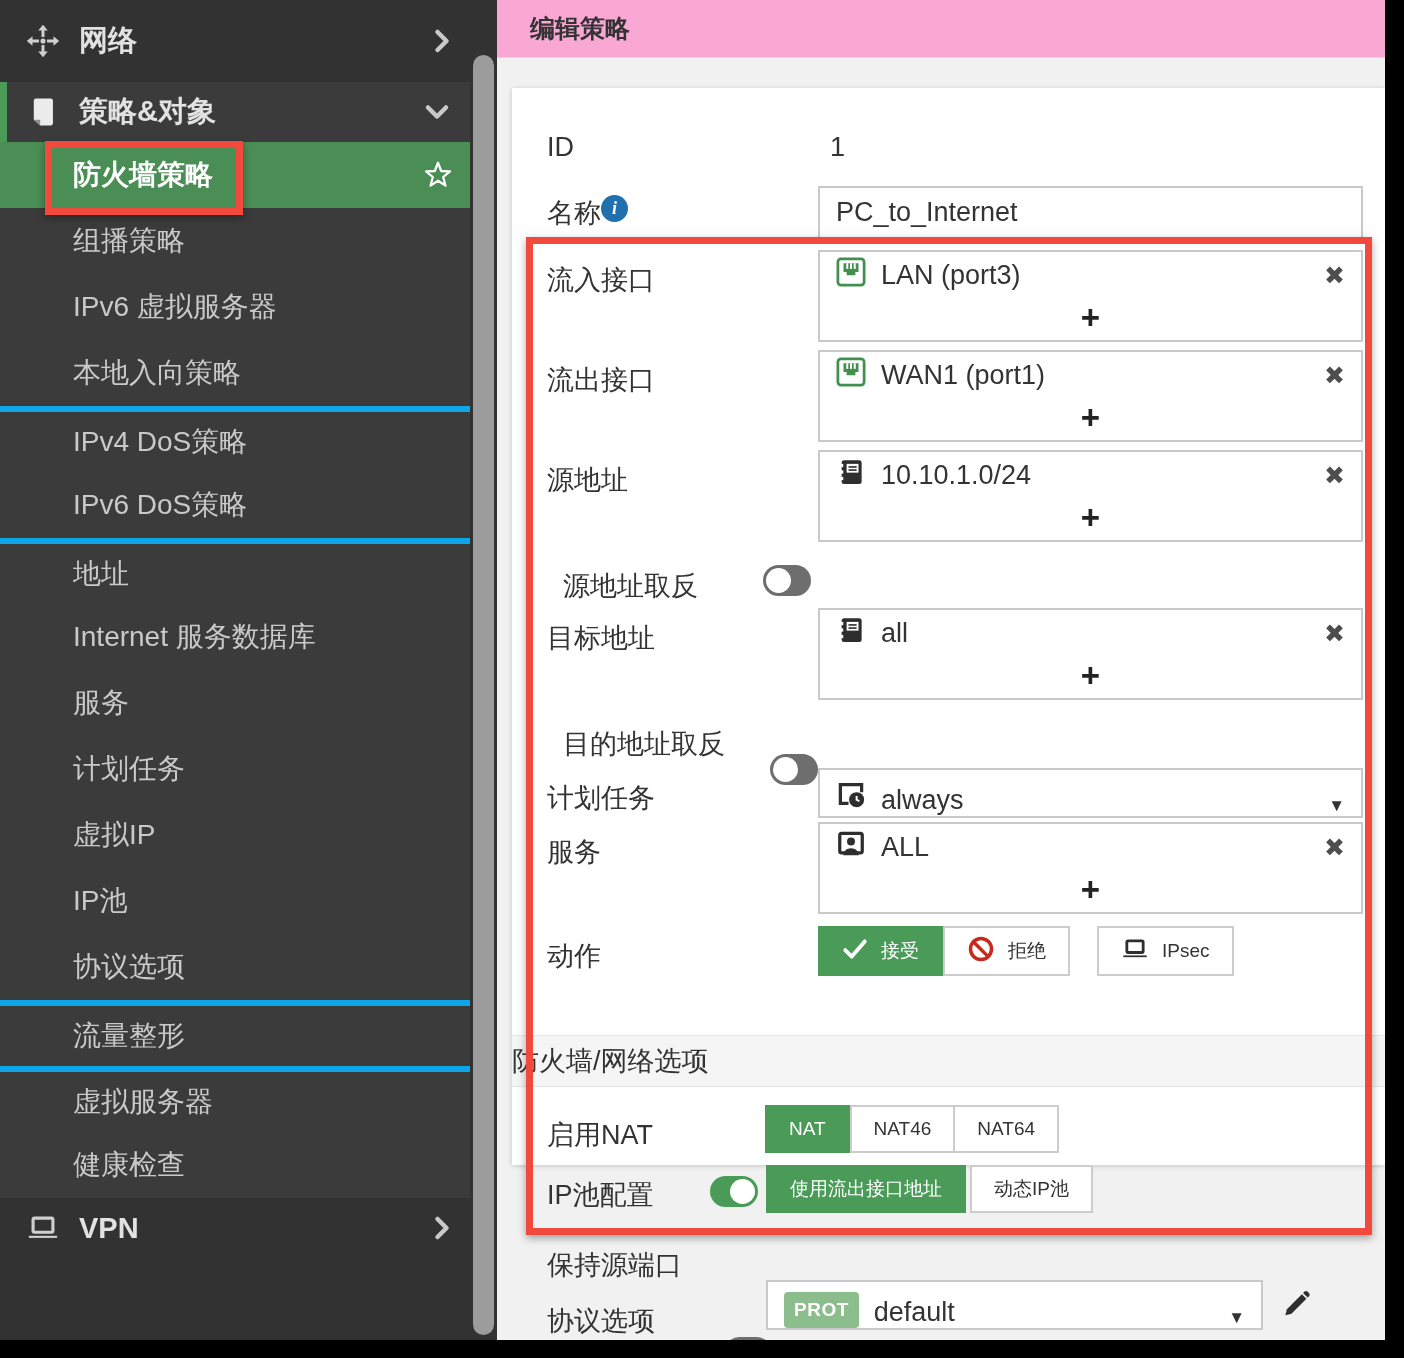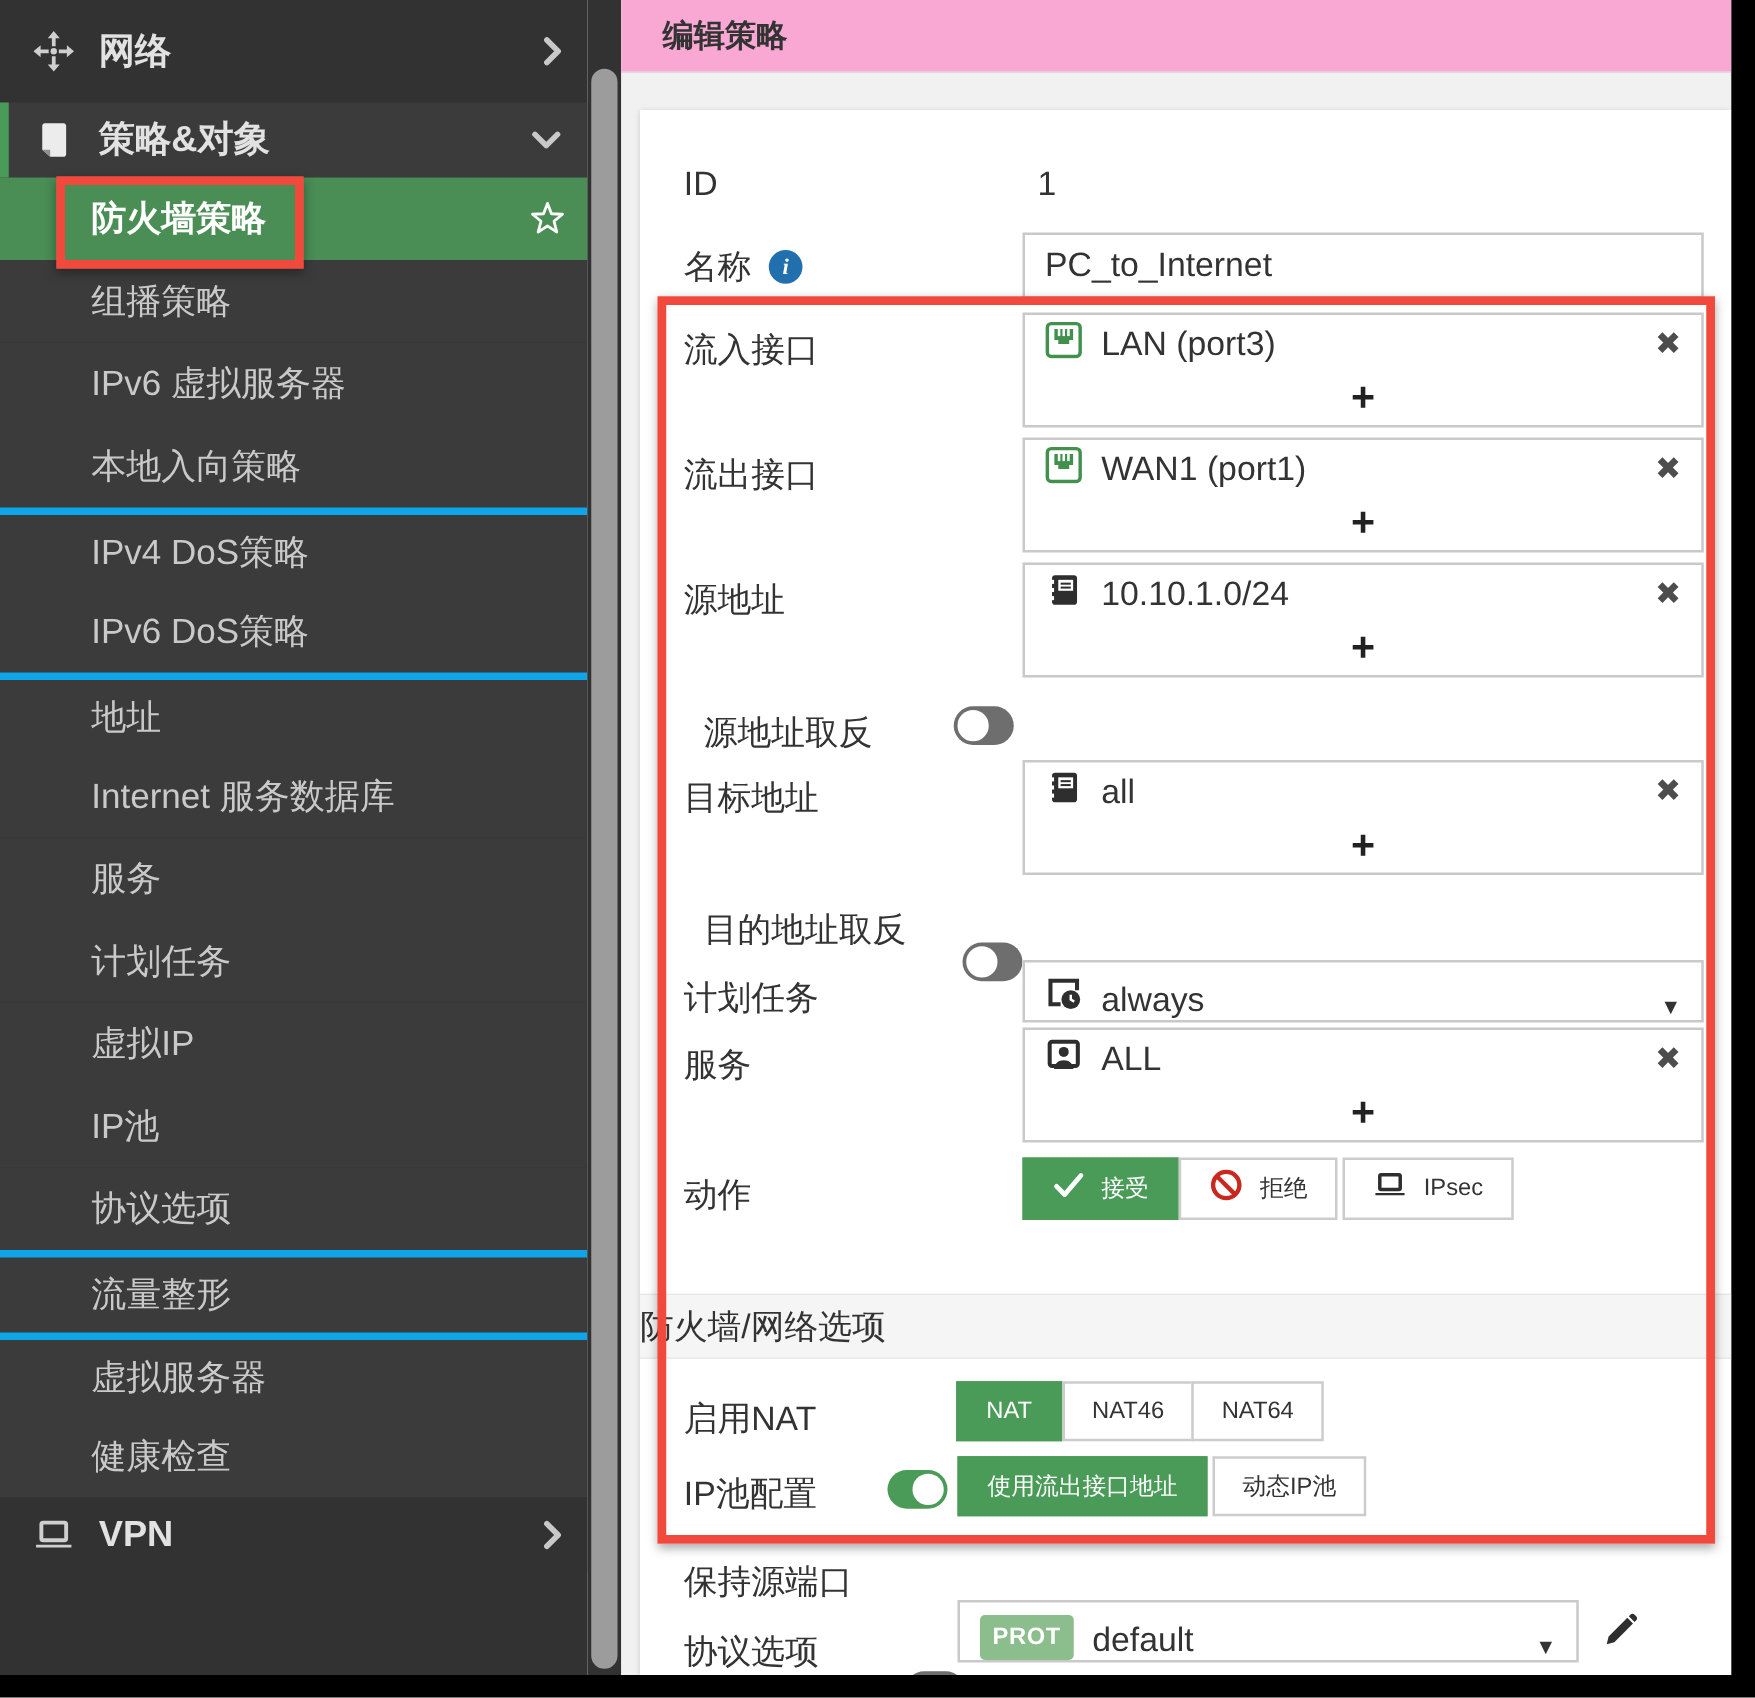--- a/index.html
+++ b/index.html
@@ -33,26 +33,26 @@
   .sb-bottom{background:#323232}
 
   
   .sb-track{position:absolute;left:470px;top:0;width:27px;height:1340px;background:#323232}
   .sb-thumb{position:absolute;left:3px;top:55px;width:21px;height:1280px;background:#9c9c9c;border-radius:11px}
 
   
   .main{position:absolute;left:497px;top:0;width:888px;height:1340px;background:#f1f1f1}
   .main-header{height:58px;background:#f9a8d4;border-bottom:1px solid #dcdcdc;display:flex;
                align-items:center;padding-left:33px;font-size:25px;font-weight:bold;color:#333}
-  .card{position:absolute;left:15px;top:88px;width:873px;height:1252px;background:#fff;
+  .card{position:absolute;left:15px;top:88px;width:873px;height:1077px;background:#fff;
         box-shadow:0 1px 5px rgba(0,0,0,.18)}
   .abs{position:absolute}
   .lbl{font-size:27px;color:#333;white-space:nowrap}
   .val{font-size:27px;color:#333}
-  .row{display:flex;align-items:center;gap:14px}
+  .row{display:flex;}
 
   .tinput{width:545px;height:53px;border:2px solid #c9c9c9;font-size:27px;color:#333;
           padding:0 16px;font-family:inherit;background:#fff}
 
   .selbox{width:545px;height:92px;background:#fff;border:2px solid #c9c9c9}
   .sel-entry{height:46px;display:flex;align-items:center;padding:0 16px;gap:15px;font-size:27px;color:#333}
   .x-icon{margin-left:auto;font-size:25px;font-weight:bold;color:#4d4d4d;cursor:pointer}
   .sel-add{height:40px;display:flex;align-items:center;justify-content:center;
            font-size:33px;font-weight:bold;color:#222;cursor:pointer}
 
@@ -334,21 +334,21 @@
         </div>
         <div class="btn">
           <span>
             <svg width="28" height="28" viewBox="0 0 24 24">
                 <circle cx="12" cy="12" r="9" fill="none" stroke="#c9281e" stroke-width="3"></circle>
                 <path d="M5.9 6.3 17.7 18.1" stroke="#c9281e" stroke-width="3"></path>
               </svg>
           </span>
           <span>拒绝</span>
         </div>
-        <div class="btn" style="margin-left:4px">
+        <div class="btn" style="margin-left:27px">
           <span>
             <svg width="28" height="28" viewBox="0 0 24 24">
                 <rect x="5" y="5" width="14" height="10" rx="1" fill="none" stroke="#2e2e2e" stroke-width="2.4"></rect>
                 <path d="M2 17.5h20V19H2z" fill="#2e2e2e"></path>
               </svg>
           </span>
           <span>IPsec</span>
         </div>
       </div>
 

